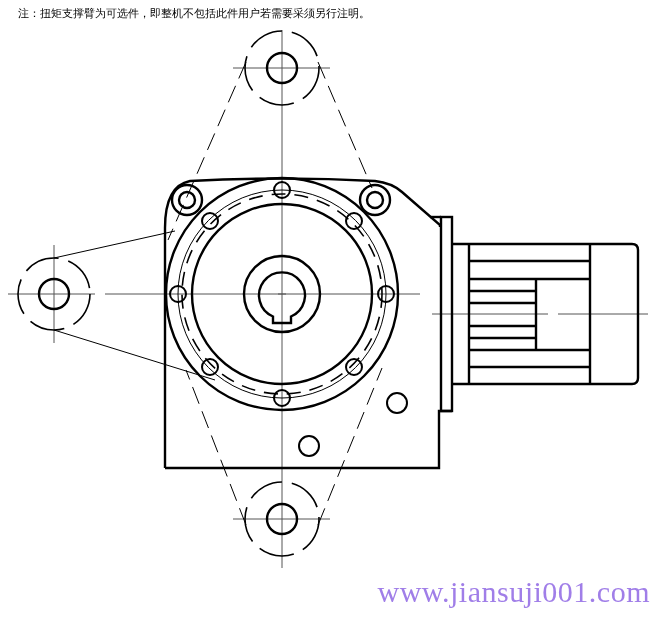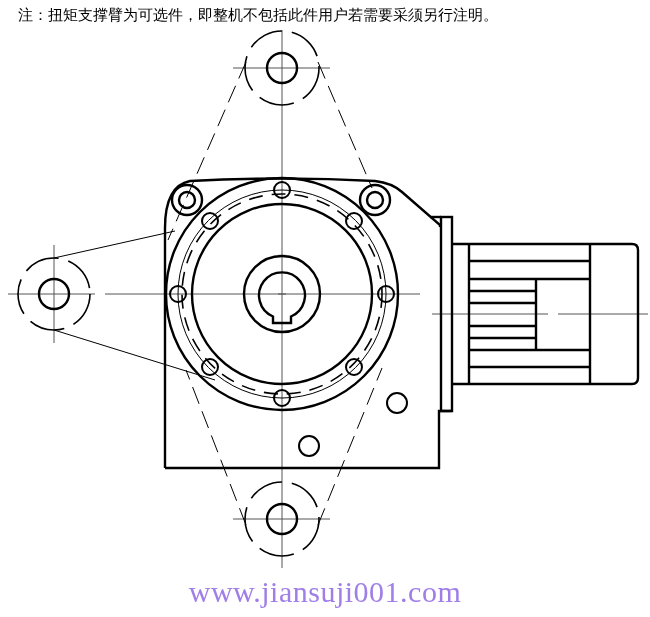--- a/index.html
+++ b/index.html
@@ -1,24 +1,24 @@
 <!DOCTYPE html>
 <html><head>
   <meta charset="utf-8">
   <style>
     html, body { margin: 0; padding: 0; background: #ffffff; }
     body { width: 650px; height: 617px; position: relative; overflow: hidden; }
     .note {
       position: absolute; left: 18px; top: 6px;
-      font-family: "DejaVu Sans", sans-serif; font-size: 15px; color: #000;
+      font-family: "DejaVu Sans", sans-serif; font-size: 11px; color: #000;
       white-space: nowrap; letter-spacing: 0px;
     }
     svg.drawing { position: absolute; left: 0; top: 0; }
     .watermark {
-      position: absolute; left: 0; width: 650px; top: 575px; text-align: center;
+      position: absolute; left: 0; width: 650px; top: 575px; text-align: right;
       font-family: "Liberation Serif", serif; font-size: 30px; color: #a07ee8;
       letter-spacing: 0.5px;
     }
     .thick { stroke: #000; stroke-width: 2.4; fill: none; }
     .med { stroke: #000; stroke-width: 2; fill: none; }
     .thin { stroke: #000; stroke-width: 1; fill: none; }
     .center { stroke: #555; stroke-width: 1; fill: none; }
     .dash { stroke: #000; stroke-width: 1; fill: none; stroke-dasharray: 18 8; }
     .dashthick { stroke: #000; stroke-width: 1.6; fill: none; stroke-dasharray: 14 9; }
     .lugdash { stroke: #000; stroke-width: 1.6; fill: none; stroke-dasharray: 36 10; }

